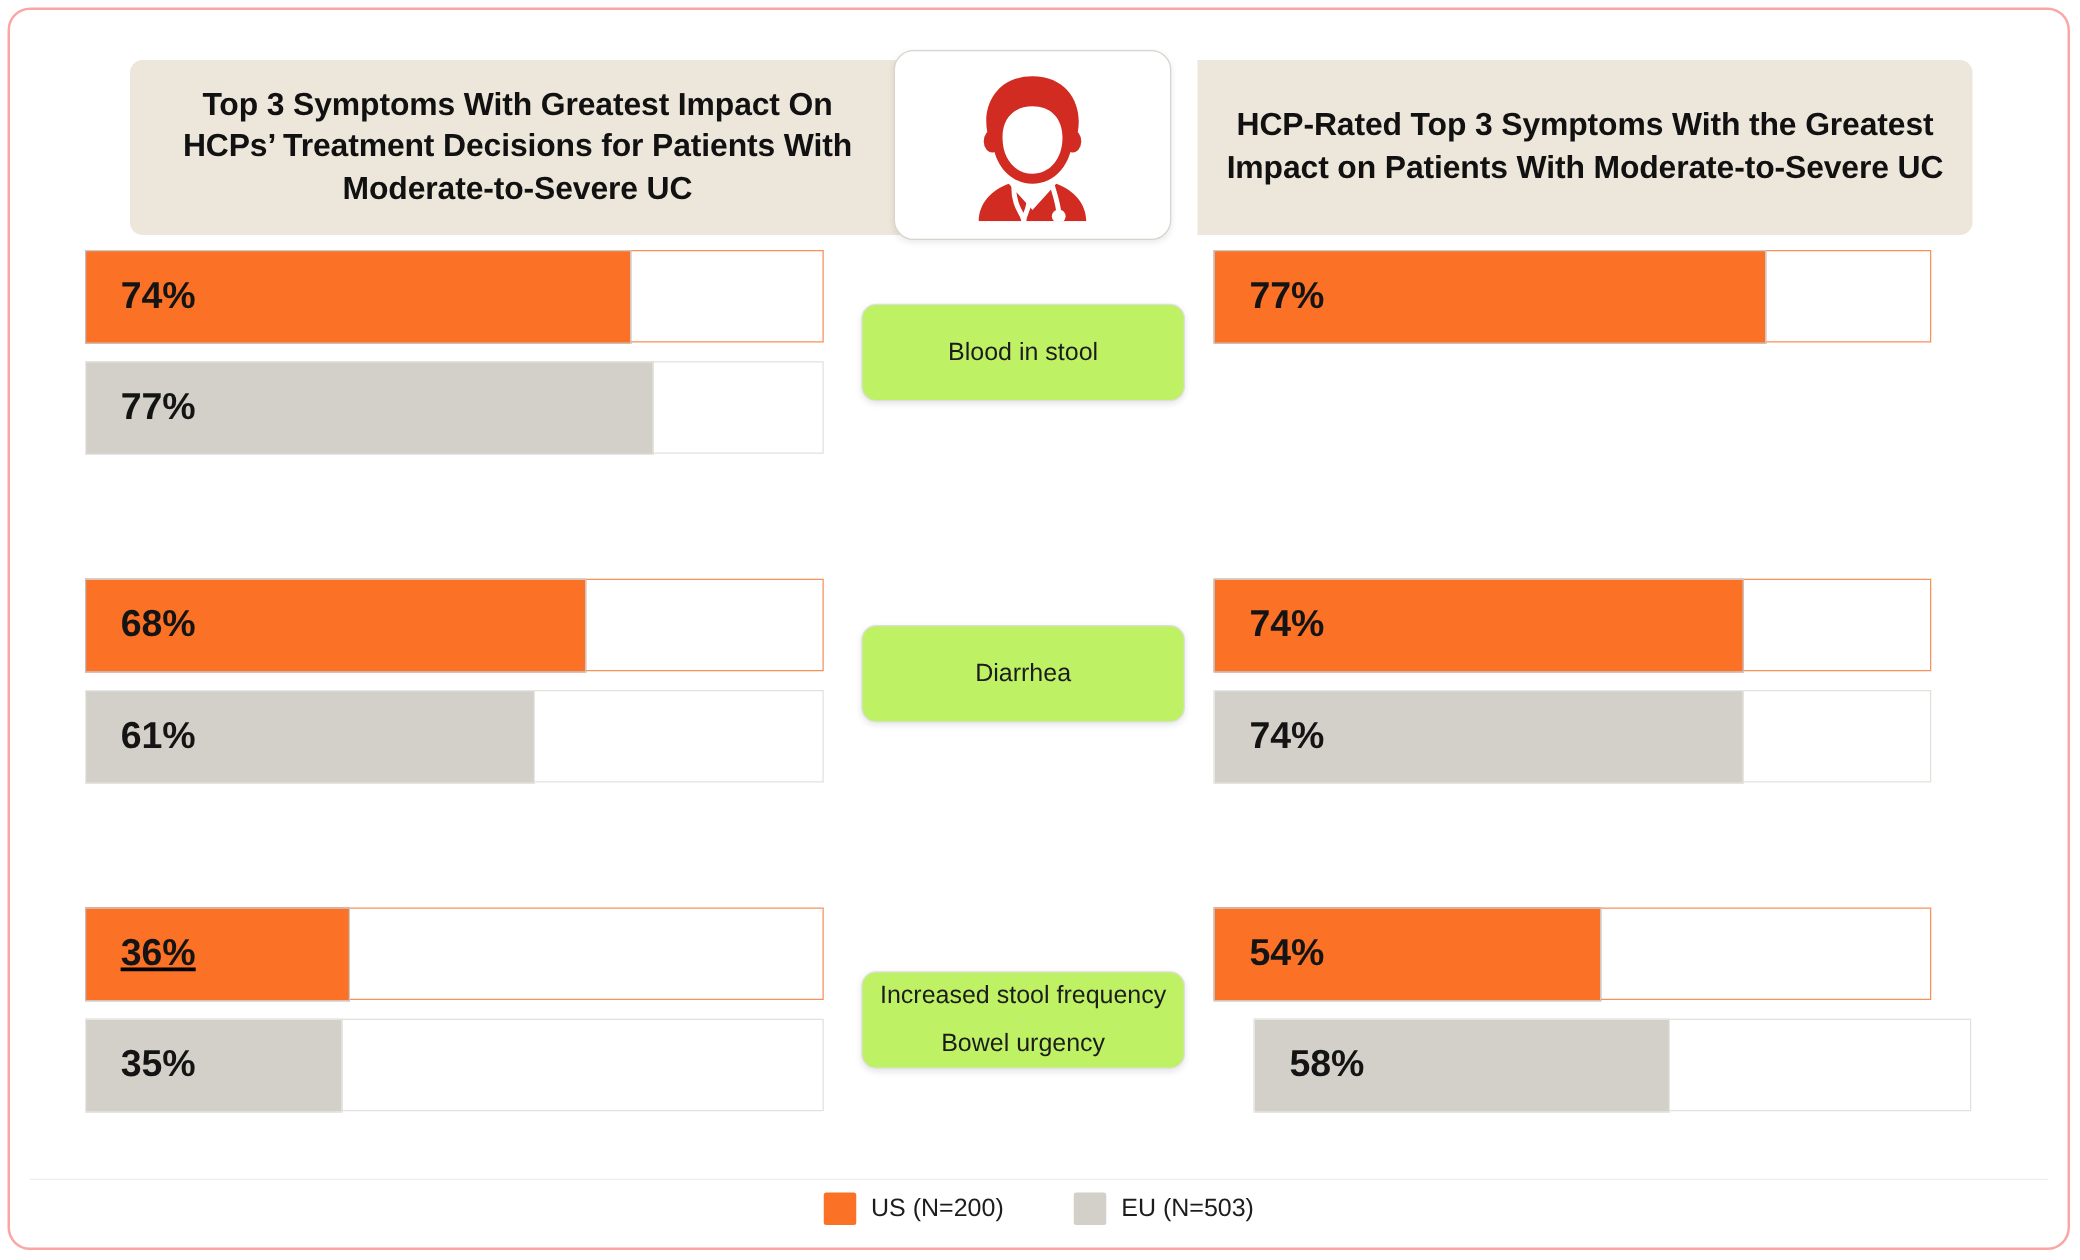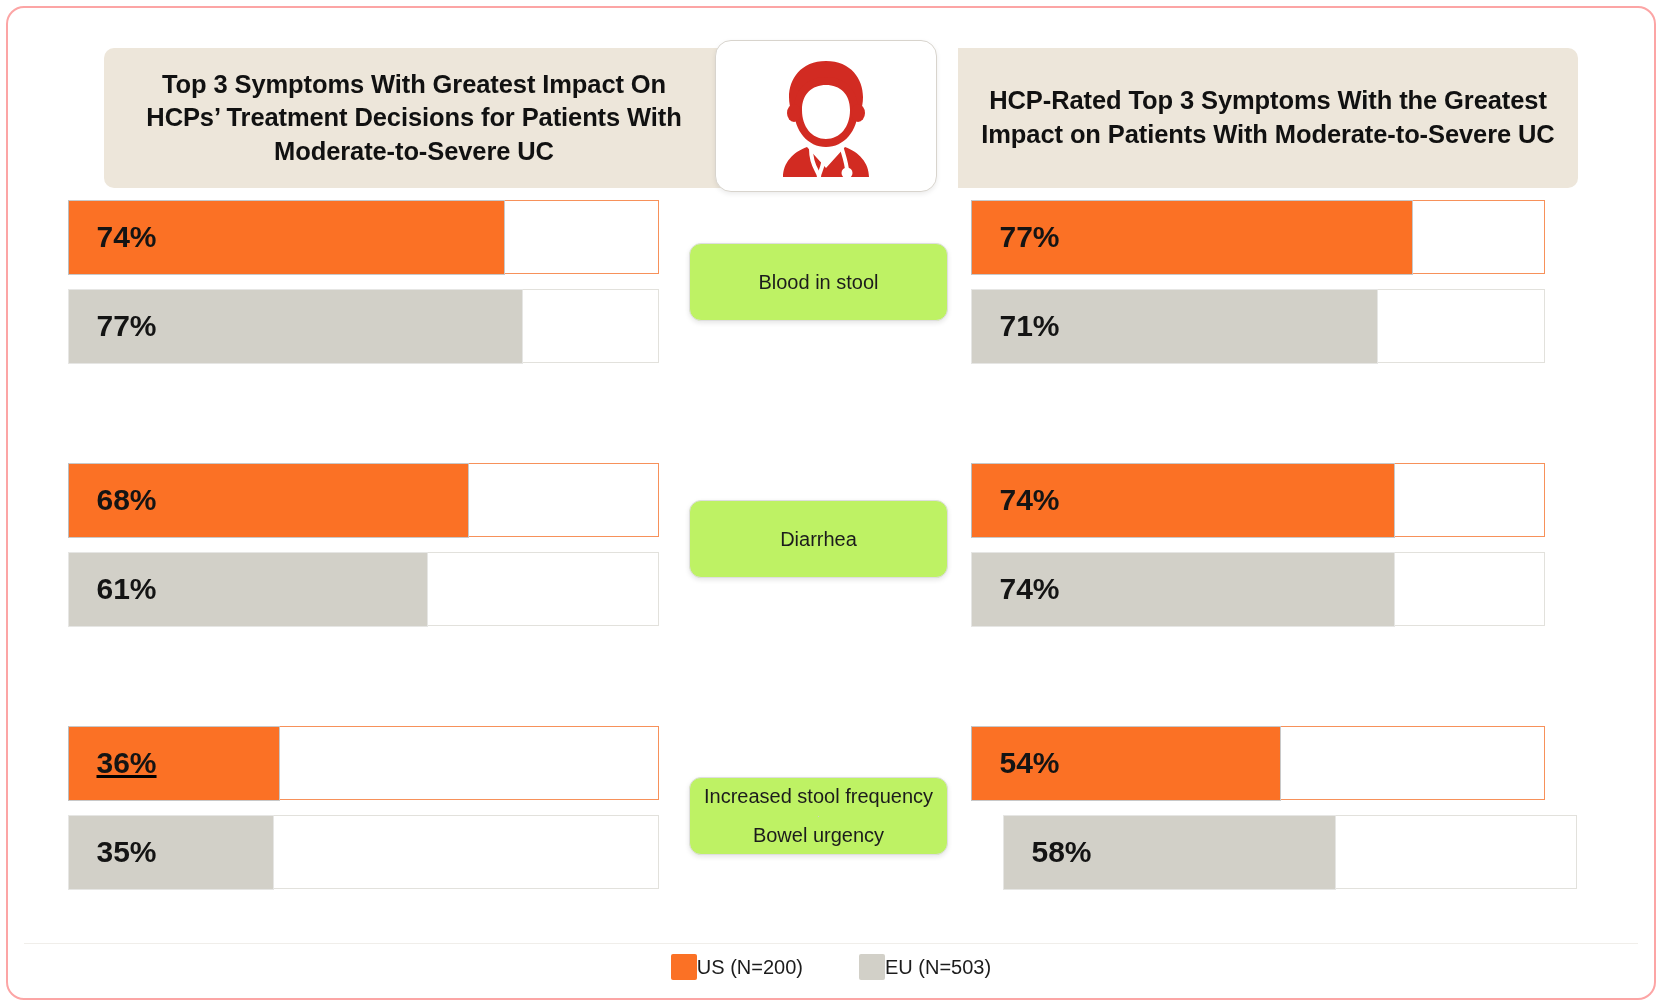--- a/index.html
+++ b/index.html
@@ -143,20 +143,21 @@
     bottom: 14px;
     height: 34px;
     display: flex;
     align-items: center;
     justify-content: center;
     gap: 56px;
   }
   .legend-item {
     display: flex;
     align-items: center;
+    gap: 12px;
     font-size: 20px;
     color: #1c1c1c;
   }
   .legend-swatch {
     width: 26px;
     height: 26px;
     border-radius: 2px;
   }
   .legend-swatch.us { background: #FB7125; }
   .legend-swatch.eu { background: #D2D0C8; }
@@ -230,25 +231,20 @@
     <div class="bar-fill eu" style="width:206.9px;">
       <span class="bar-value">35%</span>
     </div>
   </div>
 
   <div class="bar-track us" style="left:963px; top:192px; width:574px; height:74px;">
     <div class="bar-fill us" style="width:442px;">
       <span class="bar-value">77%</span>
     </div>
   </div>
-  <div class="bar-track eu" style="left:963px; top:281px; width:574px; height:74px;">
-    <div class="bar-fill eu" style="width:407.5px;">
-      <span class="bar-value">71%</span>
-    </div>
-  </div>
 
   <div class="bar-track us" style="left:963px; top:455px; width:574px; height:74px;">
     <div class="bar-fill us" style="width:424.8px;">
       <span class="bar-value">74%</span>
     </div>
   </div>
   <div class="bar-track eu" style="left:963px; top:544px; width:574px; height:74px;">
     <div class="bar-fill eu" style="width:424.8px;">
       <span class="bar-value">74%</span>
     </div>

